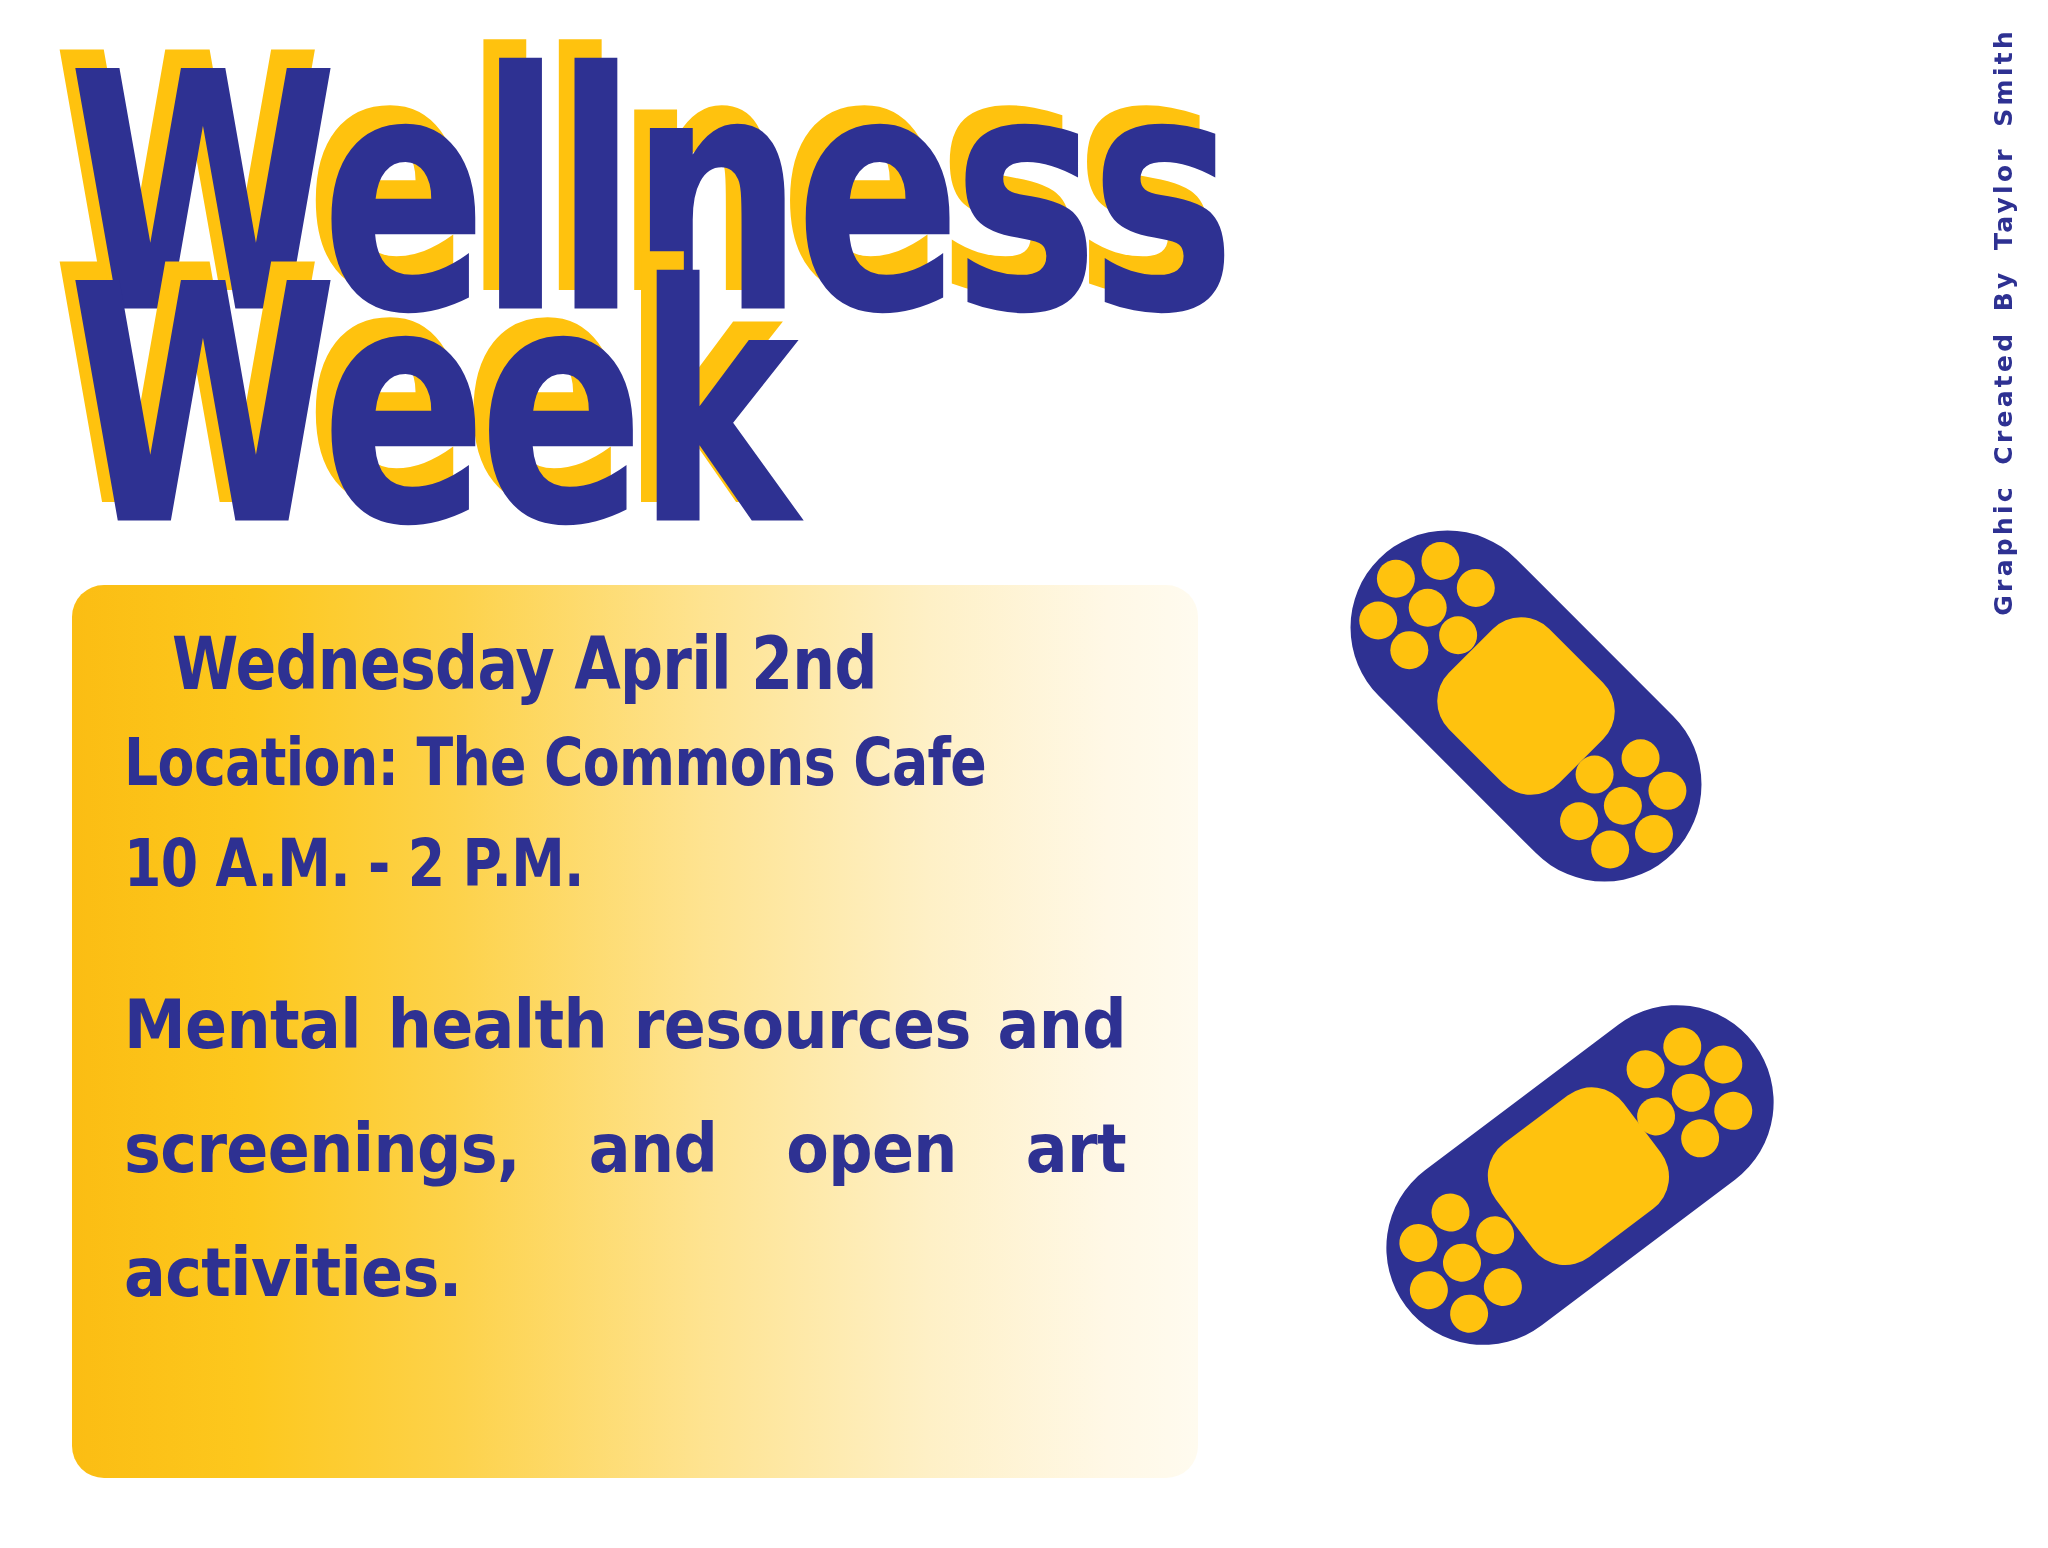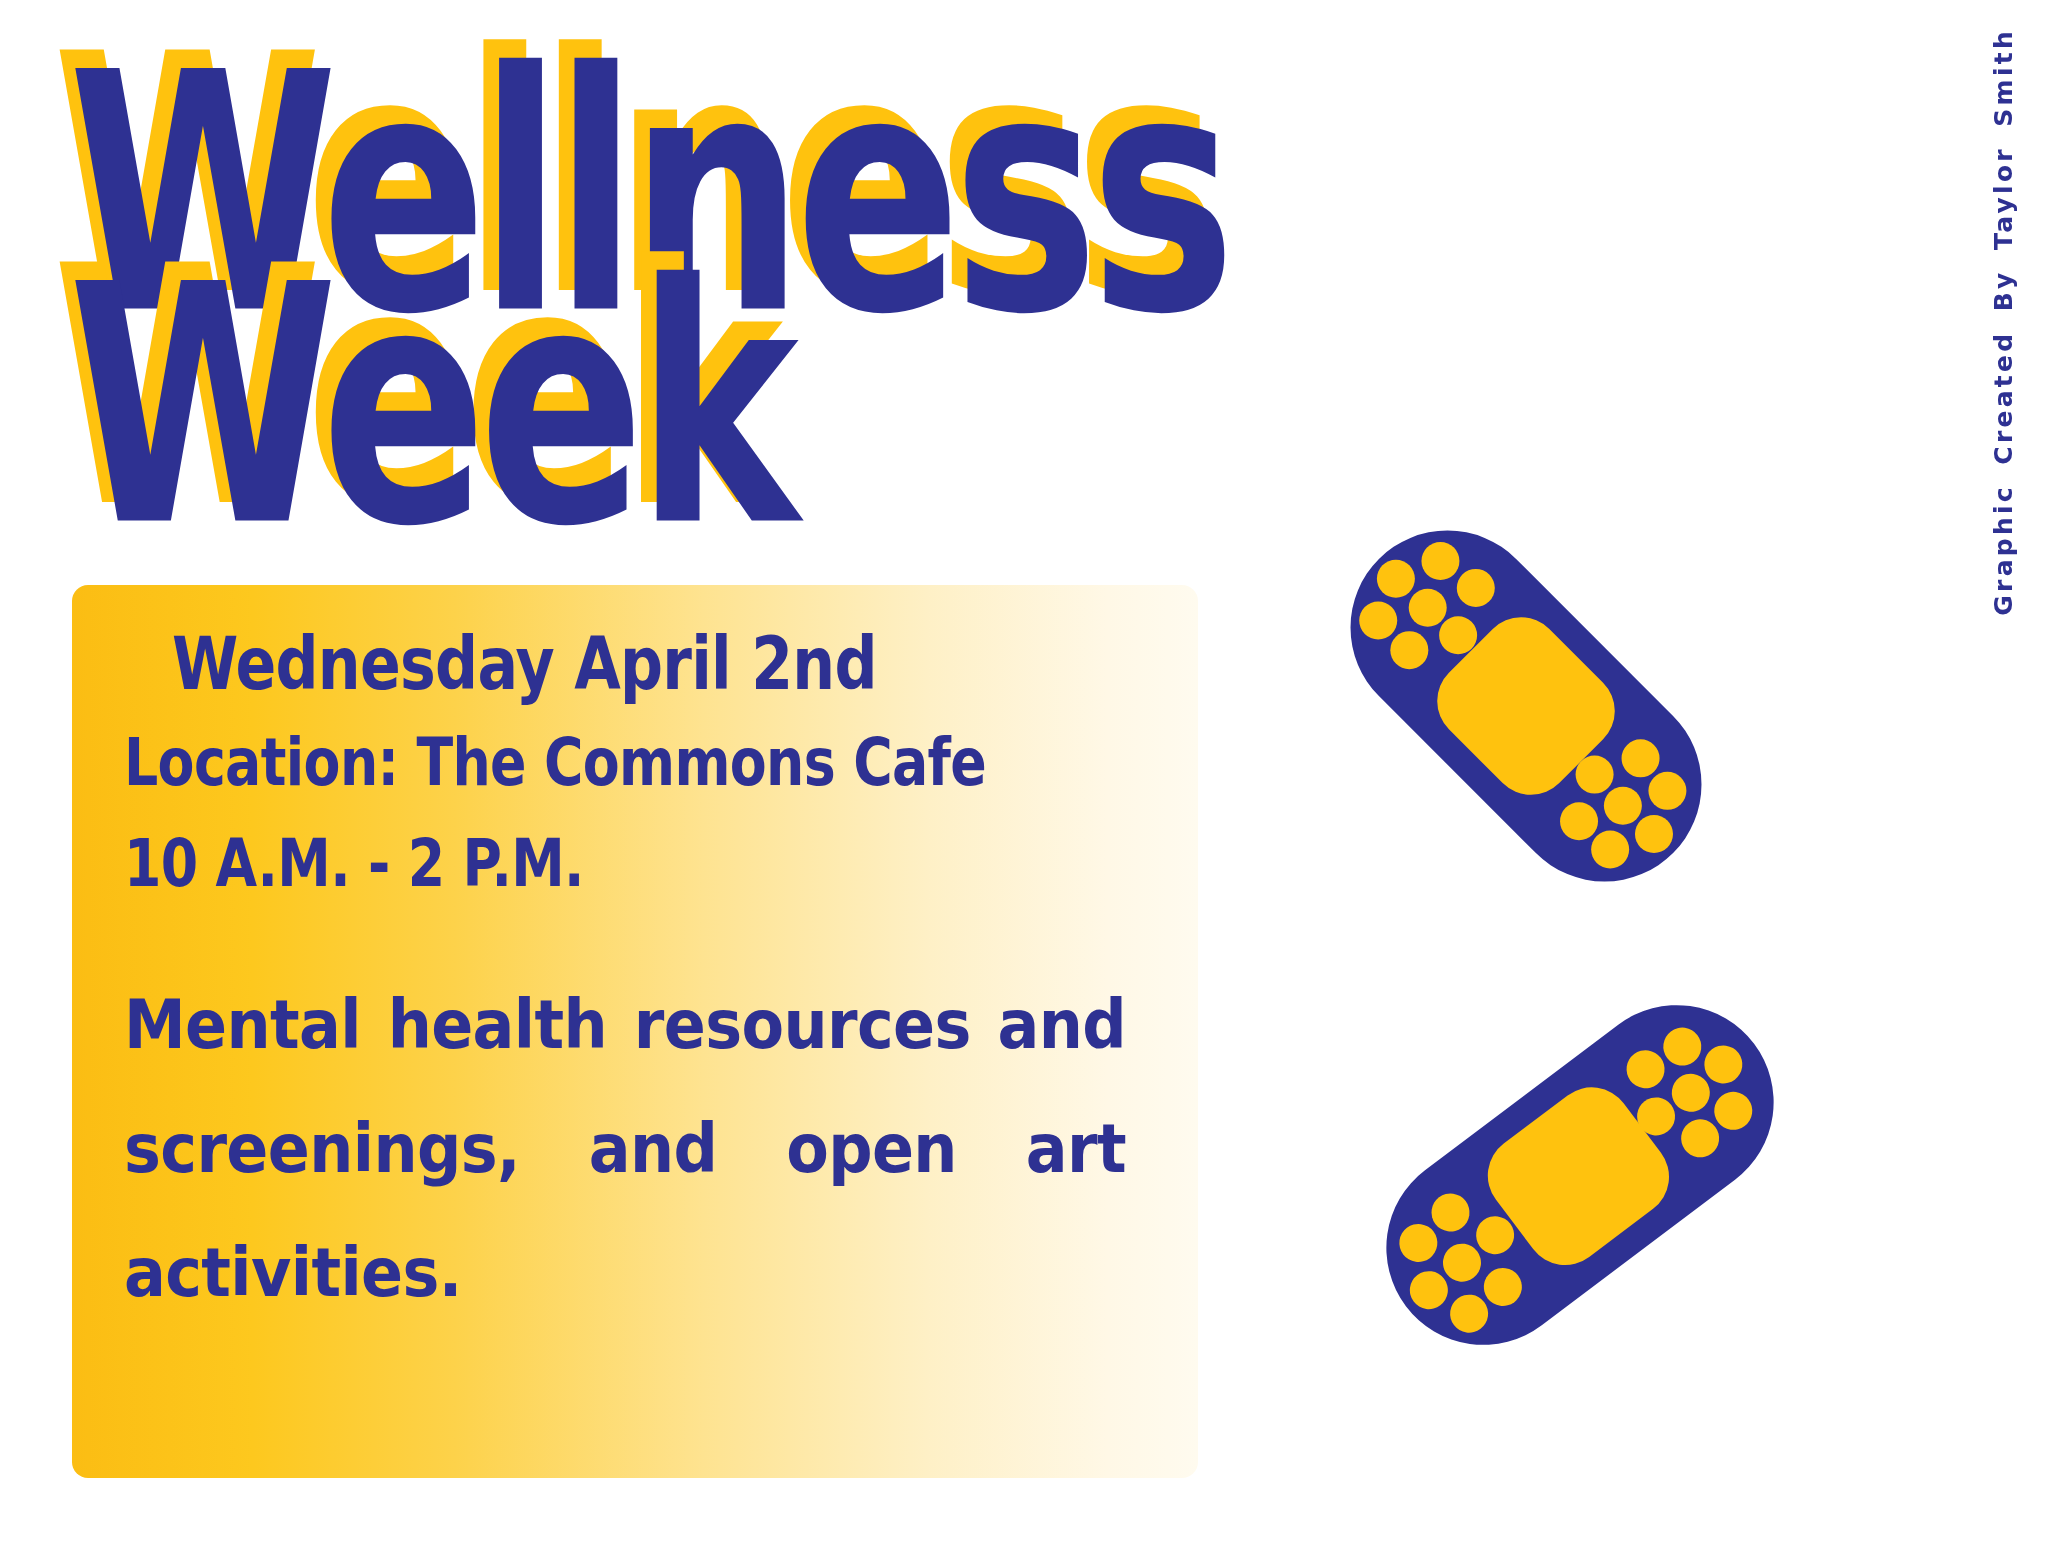--- a/index.html
+++ b/index.html
@@ -78,21 +78,21 @@
     white-space: nowrap;
   }
 
   
   .info-card {
     position: absolute;
     left: 72px;
     top: 585px;
     width: 1126px;
     height: 893px;
-    border-radius: 16px;
+    border-radius: 32px;
     background: linear-gradient(to right, #FBBD13 0%, #FDC81E 16%, #FDD24A 34%, #FEE390 56%, #FEF0C6 76%, #FFF8E6 92%, #FFFBEF 100%);
     box-sizing: border-box;
     padding: 22px 37px 0 52px;
   }
 
   .card-head {
     font-family: "DejaVu Sans", sans-serif;
     font-weight: bold;
     color: #2E3192;
     white-space: nowrap;

